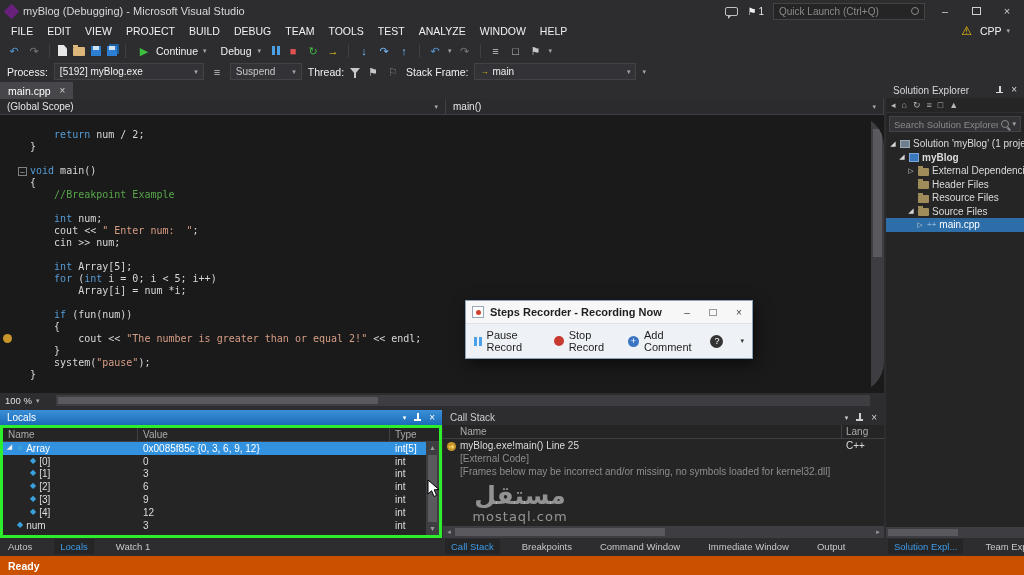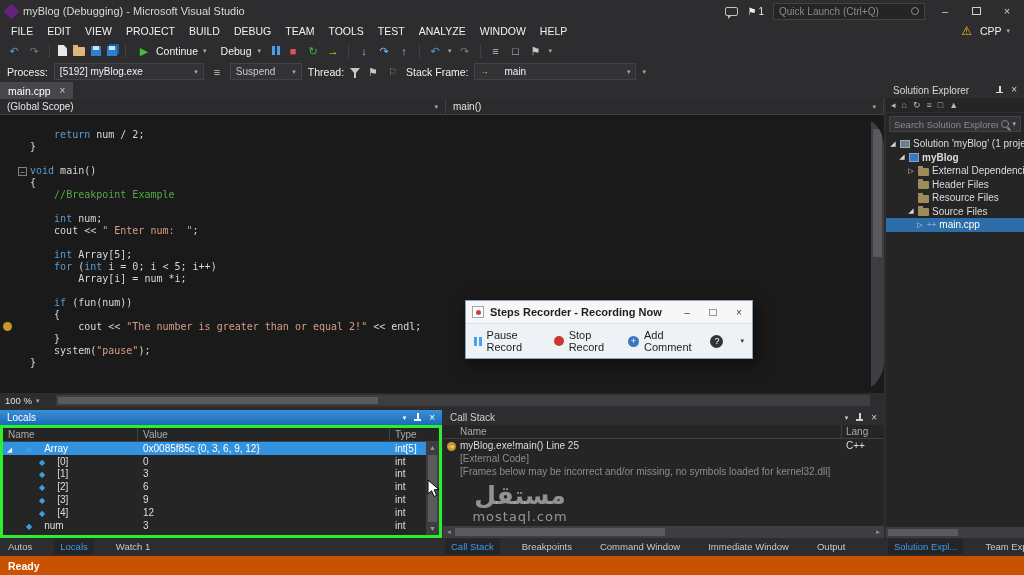--- a/index.html
+++ b/index.html
@@ -41,21 +41,21 @@
   .ico-folder-t:before{content:"";position:absolute;top:-2px;left:0;width:5px;height:2px;background:#dcb67a;}
   .ico-save{width:10px;height:10px;background:#2d7fd4;position:relative;}
   .ico-save:before{content:"";position:absolute;top:0;left:2px;width:6px;height:4px;background:#cfe3f5;}
   .ico-save.all{box-shadow:2px -2px 0 #1c5f9e;}
   .ico-pause{width:8px;height:9px;border-left:3px solid #4ba0e8;border-right:3px solid #4ba0e8;}
   .ico-funnel{width:0;height:0;border-left:5px solid transparent;border-right:5px solid transparent;border-top:6px solid #c8c8c8;position:relative;margin-top:-2px;}
   .ico-funnel:after{content:"";position:absolute;left:-1px;top:-2px;width:2px;height:6px;background:#c8c8c8;}
   .continue-btn{display:flex;align-items:center;gap:5px;padding:0 3px;font-size:10.5px;}
   .flat-dd{display:flex;align-items:center;gap:6px;padding:0 5px;font-size:10.5px;color:#f1f1f1;}
   .bar-label{font-size:10.5px;color:#f1f1f1;white-space:nowrap;}
-  .dd{background:#333337;border:1px solid #434346;height:17px;display:flex;align-items:center;gap:16px;padding:0 5px;font-size:10px;color:#f1f1f1;white-space:nowrap;}
+  .dd{background:#333337;border:1px solid #434346;height:17px;display:flex;align-items:center;gap:4px;padding:0 5px;font-size:10px;color:#f1f1f1;white-space:nowrap;}
   .dd .chev{margin-left:auto;}
   .dd.process{width:150px;}.dd.suspend{width:72px;color:#c8c8c8;}.dd.thread{width:152px;}.dd.frame{width:162px;}
 
   
   .editor-group{position:absolute;left:0;top:82px;width:884px;height:326px;background:#1a1a1a;display:flex;flex-direction:column;}
   .tab-strip{height:17px;background:#2d2d30;display:flex;}
   .editor-tab{background:#47474b;color:#fff;display:flex;align-items:center;gap:9px;padding:0 8px;font-size:10.5px;}
   .tab-close{color:#d0d0d0;font-size:10px;}
   .nav-bar{height:16px;background:#2b2b2e;display:flex;border-bottom:1px solid #3f3f46;}
   .nav-dd{display:flex;align-items:center;border-right:1px solid #3f3f46;padding:0 7px;font-size:10px;color:#e4e4e4;}
@@ -89,21 +89,21 @@
 
   .locals{position:absolute;left:0;top:410px;width:442px;height:128px;background:#252526;display:flex;flex-direction:column;}
   .locals .panel-title{background:linear-gradient(#3a8fd6,#1b6cb8);color:#fff;}
   .locals-content{flex:1;border:3px solid #2cee2c;display:flex;flex-direction:column;position:relative;background:#252526;overflow:hidden;}
   .grid-header{height:14px;display:flex;background:#252526;border-bottom:1px solid #3f3f46;color:#ababab;font-size:10px;flex:none;}
   .gh-cell{padding:0 5px;border-right:1px solid #3f3f46;display:flex;align-items:center;}
   .gh-name{width:135px;}.gh-value{width:252px;}.gh-type{flex:1;border-right:none;}
   .grid-body{flex:1;padding-right:13px;}
   .lrow{height:12.8px;display:flex;align-items:center;font-size:10px;color:#dcdcdc;}
   .lrow.sel{background:#3392e0;color:#fff;}
-  .lc-name{width:135px;display:flex;align-items:flex-end;gap:12px;overflow:hidden;white-space:nowrap;flex:none;}
+  .lc-name{width:135px;display:flex;align-items:flex-start;gap:3px;overflow:hidden;white-space:nowrap;flex:none;}
   .lc-value{width:252px;padding-left:5px;overflow:hidden;white-space:nowrap;flex:none;}
   .lc-type{flex:1;padding-left:5px;white-space:nowrap;overflow:hidden;}
   .expander{width:9px;font-size:7px;color:#f0f0f0;text-align:center;flex:none;}
   .diamond{color:#3aa0dc;font-size:8px;flex:none;}
   .locals-vscroll{position:absolute;right:0;top:14px;bottom:0;width:13px;background:#3e3e42;}
   .lv-thumb{position:absolute;left:2px;right:2px;top:13px;bottom:13px;background:#5a5a5e;}
 
   .callstack{position:absolute;left:443px;top:410px;width:441px;height:128px;background:#252526;display:flex;flex-direction:column;}
   .callstack .panel-title{background:#2d2d30;color:#cfcfcf;}
   .cs-header{height:14px;display:flex;background:#252526;border-bottom:1px solid #3f3f46;color:#ababab;font-size:10px;flex:none;}
@@ -300,20 +300,21 @@
     <div id="code-lines">
         <div class="code-line"><span class="bp-margin"></span><span class="fold-margin"></span><span class="code-text"><span class="tok-p">    </span><span class="tok-k">return</span><span class="tok-p"> num / 2;</span></span></div>
         <div class="code-line"><span class="bp-margin"></span><span class="fold-margin"></span><span class="code-text"><span class="tok-p">}</span></span></div>
         <div class="code-line"><span class="bp-margin"></span><span class="fold-margin"></span><span class="code-text"></span></div>
         <div class="code-line"><span class="bp-margin"></span><span class="fold-margin"><span class="fold-box">–</span></span><span class="code-text"><span class="tok-k">void</span><span class="tok-p"> main()</span></span></div>
         <div class="code-line"><span class="bp-margin"></span><span class="fold-margin"></span><span class="code-text"><span class="tok-p">{</span></span></div>
         <div class="code-line"><span class="bp-margin"></span><span class="fold-margin"></span><span class="code-text"><span class="tok-p">    </span><span class="tok-c">//Breakpoint Example</span></span></div>
         <div class="code-line"><span class="bp-margin"></span><span class="fold-margin"></span><span class="code-text"></span></div>
         <div class="code-line"><span class="bp-margin"></span><span class="fold-margin"></span><span class="code-text"><span class="tok-p">    </span><span class="tok-k">int</span><span class="tok-p"> num;</span></span></div>
         <div class="code-line"><span class="bp-margin"></span><span class="fold-margin"></span><span class="code-text"><span class="tok-p">    cout &lt;&lt; </span><span class="tok-s">" Enter num:  "</span><span class="tok-p">;</span></span></div>
+        <div class="code-line"><span class="bp-margin"></span><span class="fold-margin"></span><span class="code-text"><span class="tok-p">    cin &gt;&gt; num;</span></span></div>
         <div class="code-line"><span class="bp-margin"></span><span class="fold-margin"></span><span class="code-text"></span></div>
         <div class="code-line"><span class="bp-margin"></span><span class="fold-margin"></span><span class="code-text"><span class="tok-p">    </span><span class="tok-k">int</span><span class="tok-p"> Array[5];</span></span></div>
         <div class="code-line"><span class="bp-margin"></span><span class="fold-margin"></span><span class="code-text"><span class="tok-p">    </span><span class="tok-k">for</span><span class="tok-p"> (</span><span class="tok-k">int</span><span class="tok-p"> i = 0; i &lt; 5; i++)</span></span></div>
         <div class="code-line"><span class="bp-margin"></span><span class="fold-margin"></span><span class="code-text"><span class="tok-p">        Array[i] = num *i;</span></span></div>
         <div class="code-line"><span class="bp-margin"></span><span class="fold-margin"></span><span class="code-text"></span></div>
         <div class="code-line"><span class="bp-margin"></span><span class="fold-margin"></span><span class="code-text"><span class="tok-p">    </span><span class="tok-k">if</span><span class="tok-p"> (fun(num))</span></span></div>
         <div class="code-line"><span class="bp-margin"></span><span class="fold-margin"></span><span class="code-text"><span class="tok-p">    {</span></span></div>
         <div class="code-line"><span class="bp-margin"><span class="bp-dot"></span></span><span class="fold-margin"></span><span class="code-text"><span class="tok-p">        cout &lt;&lt; </span><span class="tok-s">"The number is greater than or equal 2!"</span><span class="tok-p"> &lt;&lt; endl;</span></span></div>
         <div class="code-line"><span class="bp-margin"></span><span class="fold-margin"></span><span class="code-text"><span class="tok-p">    }</span></span></div>
         <div class="code-line"><span class="bp-margin"></span><span class="fold-margin"></span><span class="code-text"><span class="tok-p">    system(</span><span class="tok-s">"pause"</span><span class="tok-p">);</span></span></div>

